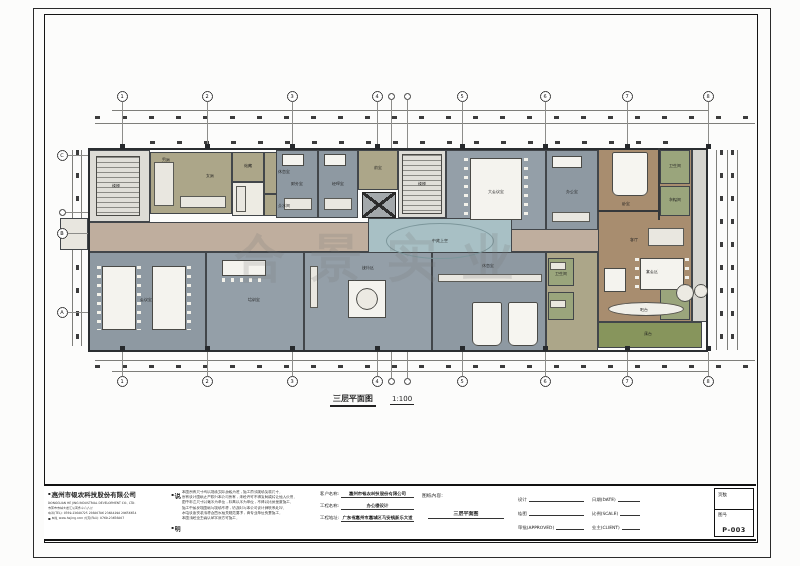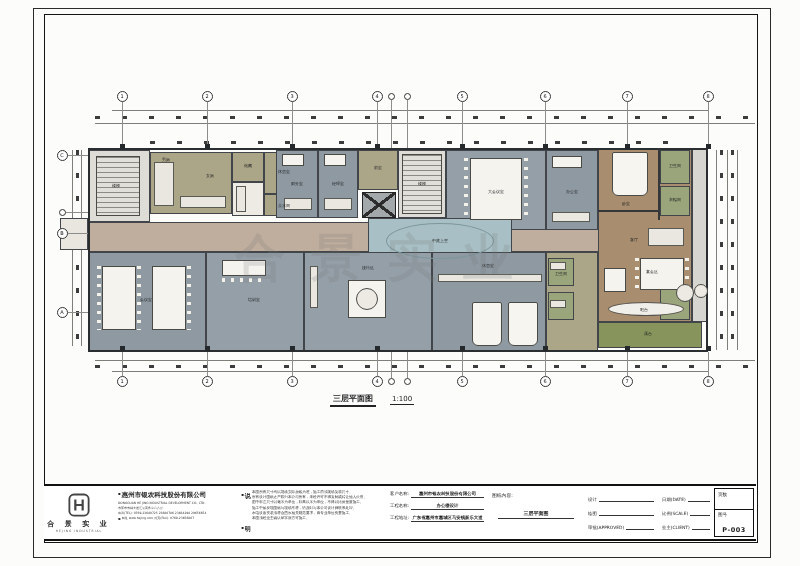--- a/index.html
+++ b/index.html
@@ -269,28 +269,20 @@
 
 <div id="watermark">合景实业</div>
 
 <div id="caption">
   <span class="cap-title">三层平面图</span>
   <span class="cap-scale">1:100</span>
 </div>
 
 <div id="titleblock">
 
-  <div class="tb-sec tb-logo">
-    <svg class="mark" viewBox="0 0 24 26">
-      <rect x="1.5" y="1.5" width="21" height="23" rx="5" fill="none" stroke="#444" stroke-width="2"></rect>
-      <path d="M8 7 v12 M16 7 v12 M8 13 h8" stroke="#444" stroke-width="2.4" fill="none"></path>
-    </svg>
-    <div class="cn">合 景 实 业</div>
-    <div class="en">HEJING INDUSTRIAL</div>
-  </div>
 
   <div class="tb-sec tb-company">
     <div class="nm"><span class="bullet">▪</span><span>惠州市银农科技股份有限公司</span></div>
     <div class="sm">DONGGUAN HE JING INDUSTRIAL DEVELOPMENT CO., LTD.</div>
     <div class="sm">东莞市东城大道汇展商务中心八层</div>
     <div class="sm">电话(TEL): 0769-23680725  23680786  23684298  29656654</div>
     <div class="sm"><span class="bullet">▪</span><span>网址 www.hejing.com        传真(FAX): 0769-23656807</span></div>
   </div>
 
   <div class="tb-sec tb-notes">

